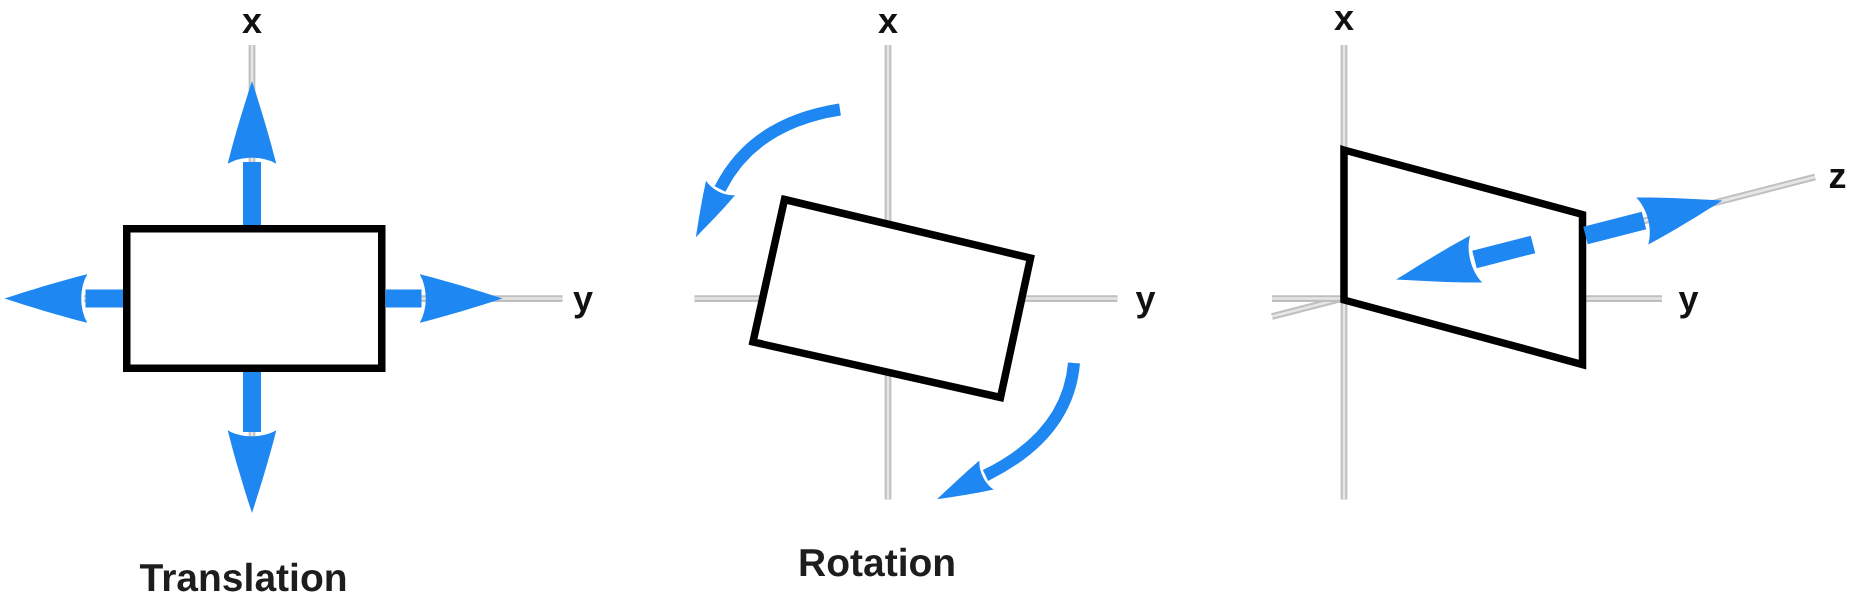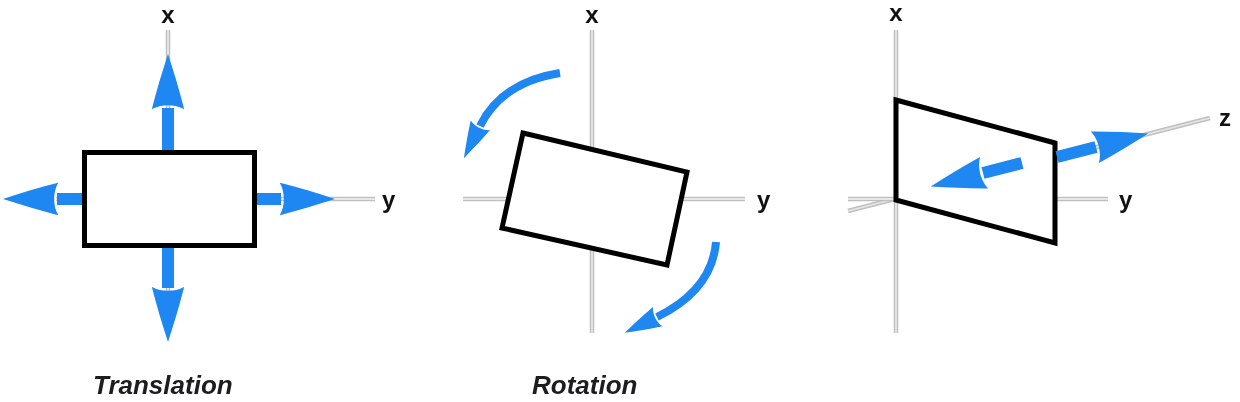--- a/index.html
+++ b/index.html
@@ -9,21 +9,20 @@
   }
   #figure-svg{position:absolute;left:0;top:0;}
   .axis-label{
     position:absolute;font-weight:700;font-size:24px;color:#111;line-height:1;
     transform:translate(0,-50%);white-space:nowrap;
   }
   .axis-label.centered{transform:translate(-50%,-50%);}
   .caption{
     position:absolute;font-weight:700;font-size:26px;color:#1d1d1f;line-height:1.1;
     white-space:nowrap;
-    font-style:italic;
   }
 </style>
 </head>
 <body>
 
 <div id="stage">
 
   <svg id="figure-svg" width="1240" height="402" viewBox="0 0 1240 402">
     <defs>
       <marker id="bluehead" viewBox="0 0 5 3" refX="0.1" refY="1.5" markerWidth="5" markerHeight="3" markerUnits="strokeWidth" orient="auto">
@@ -86,19 +85,19 @@
       <path d="M1022 163 L983 173" stroke="#1E87F2" stroke-width="12" stroke-linecap="butt" marker-end="url(#bluehead)"></path>
     </g>
   </svg>
 
   <div class="axis-label centered" style="left:168px;top:15px;">x</div>
   <div class="axis-label" style="left:382px;top:200px;">y</div>
   <div class="caption" style="left:93px;top:371px;">Translation</div>
 
   <div class="axis-label centered" style="left:592px;top:15px;">x</div>
   <div class="axis-label" style="left:757px;top:200px;">y</div>
-  <div class="caption" style="left:532px;top:371px;">Rotation</div>
+  <div class="caption" style="left:532px;top:361px;">Rotation</div>
 
   <div class="axis-label centered" style="left:896px;top:13px;">x</div>
   <div class="axis-label" style="left:1119px;top:200px;">y</div>
   <div class="axis-label" style="left:1219px;top:118px;">z</div>
 
 </div>
 
 </body></html>

